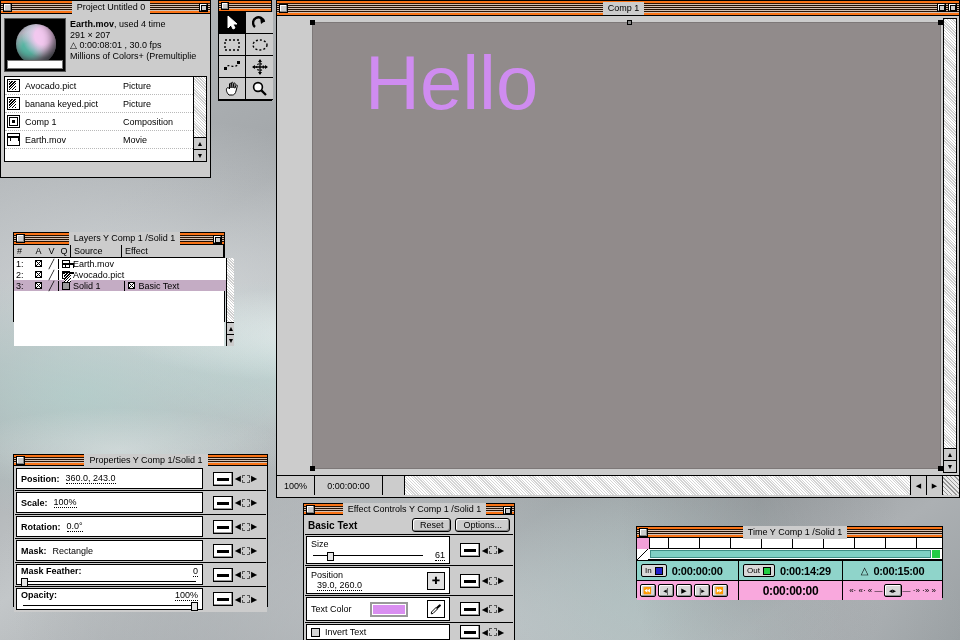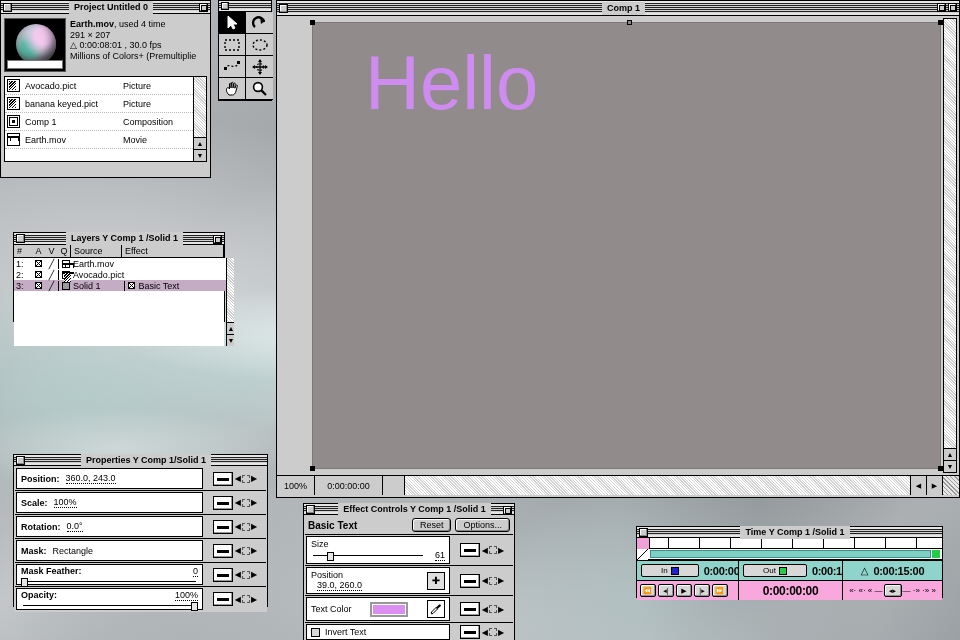--- a/index.html
+++ b/index.html
@@ -27,23 +27,23 @@
     content:""; position:absolute; inset:0;
     background:
       radial-gradient(ellipse 340px 70px at 350px 335px, rgba(255,255,255,.55) 0%, rgba(255,255,255,0) 70%),
       radial-gradient(ellipse 240px 60px at 120px 450px, rgba(255,255,255,.35) 0%, rgba(255,255,255,0) 70%),
       radial-gradient(ellipse 200px 340px at 760px 500px, rgba(120,125,128,.35) 0%, rgba(120,125,128,0) 70%);
   }
 
   
   .win { position:absolute; background:#cccccc; border:1px solid #000; }
   .titlebar {
-    height:13px; background:#e5e5e5; border-bottom:1px solid #000;
+    height:13px; background:#f97316; border-bottom:1px solid #000;
     display:flex; align-items:center; position:relative;
-    font-size:9px; font-weight:bold; color:#000;
+    font-size:9px; font-weight:normal; color:#000;
   }
   .tb-lines{ position:absolute; left:0; right:0; top:2px; bottom:2px;
     background: repeating-linear-gradient(to bottom,#000 0 1px,#cccccc 1px 2px);
     opacity:.85; }
   .tb-title{ position:relative; margin:0 auto; background:#cccccc; padding:0 5px;
     white-space:nowrap; z-index:2; line-height:13px; }
   .tb-btn{ position:relative; z-index:2; width:9px; height:9px; margin-left:2px;
     background:#cccccc; border:1px solid #000; box-shadow: inset -1px -1px 0 #888, inset 1px 1px 0 #fff;}
   .tb-right{ position:absolute; right:2px; top:2px; z-index:2; display:flex; gap:2px;}
   .tb-zoom{ width:9px;height:9px;background:#ccc;border:1px solid #000;
@@ -190,21 +190,21 @@
      border:1px solid #3f8f86;}
   #in-marker{ position:absolute; left:1px; top:1px; width:10px; height:8px; background:#2222cc;}
   #cti{ position:absolute; left:0; top:0; width:11px; height:11px;
      background:linear-gradient(135deg,#fff 48%,#000 48% 52%,#fff 52%); }
   #out-marker{ position:absolute; right:2px; top:1px; width:8px; height:8px; background:#22cc44;}
   .trow{ display:flex; height:20px; border-top:1px solid #000;}
   .tcell{ border-right:1px solid #000; display:flex;align-items:center; gap:5px; padding:0 4px;}
   .tcell:last-child{border-right:none;}
   .teal{ background:#8fd4ca;}
   .pink{ background:#f9a8dd;}
-  .tbadge{ border:1px solid #000; background:#d8d8d8; font-size:8px; padding:1px 19px;
+  .tbadge{ border:1px solid #000; background:#d8d8d8; font-size:8px; padding:1px 3px;
      display:flex;align-items:center;gap:3px; border-radius:2px;}
   .sq{width:8px;height:8px;display:inline-block;border:1px solid #000;}
   .tcode{ font-size:11px; font-weight:bold; letter-spacing:-0.3px;}
   .tbtn{ width:16px;height:13px;border:1px solid #000;background:#d8d8d8;
      display:flex;align-items:center;justify-content:center;font-size:7px;border-radius:2px;
      box-shadow: inset -1px -1px 0 #909090, inset 1px 1px 0 #fff;}
 </style>
 </head>
 <body>
 

